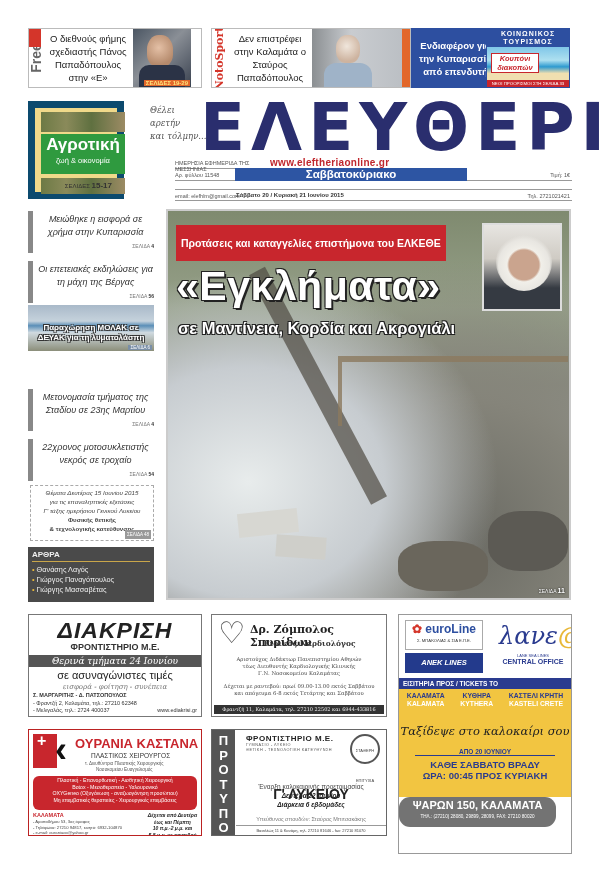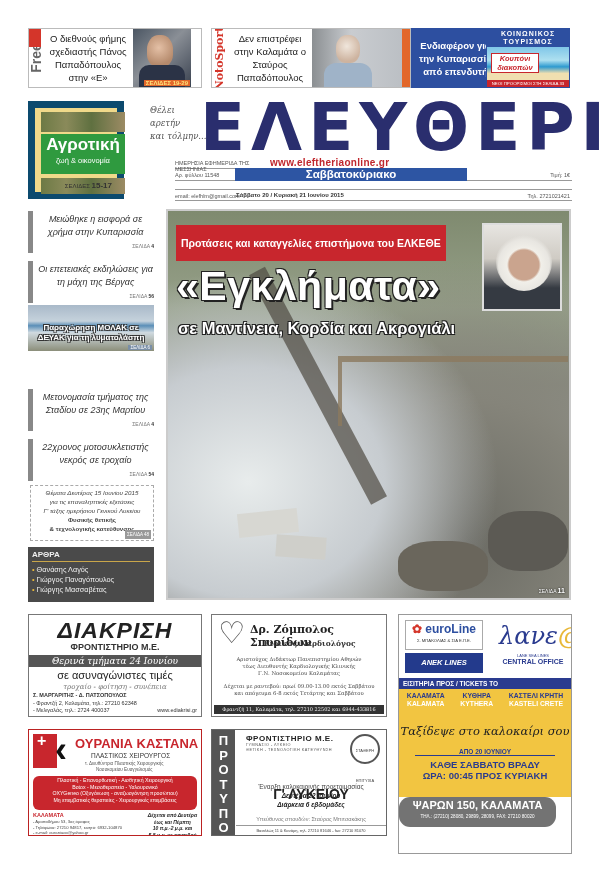--- a/index.html
+++ b/index.html
@@ -251,21 +251,21 @@
   <div class="headline">«Εγκλήματα»</div>
   <div class="subhead">σε Μαντίνεια, Κορδία και Ακρογιάλι</div>
   <div class="pg"><span>ΣΕΛΙΔΑ</span> <b>11</b></div>
 </div>
 
 <div class="ad ad-diakrisi">
   <div class="diak-logo">ΔΙΑΚΡΙΣΗ</div>
   <div class="diak-sub">ΦΡΟΝΤΙΣΤΗΡΙΟ Μ.Ε.</div>
   <div class="diak-band">Θερινά τμήματα 24 Ιουνίου</div>
   <div class="diak-prices">σε ασυναγώνιστες τιμές</div>
-  <div class="diak-tags">τροχαίο - φοίτηση - συνέπεια</div>
+  <div class="diak-tags">εισφορά - φοίτηση - συνέπεια</div>
   <div class="diak-info">
     <div style="font-weight:bold;">Σ. ΜΑΡΓΑΡΙΤΗΣ - Δ. ΠΑΤΣΟΠΟΥΛΟΣ</div>
     <div>- Φραντζή 2, Καλαμάτα, τηλ.: 27210 62348</div>
     <div class="row">
         <span>- Μελιγαλάς, τηλ.: 2724 400037</span>
         <span>www.ediakrisi.gr</span>
       </div>
   </div>
 </div>
 

